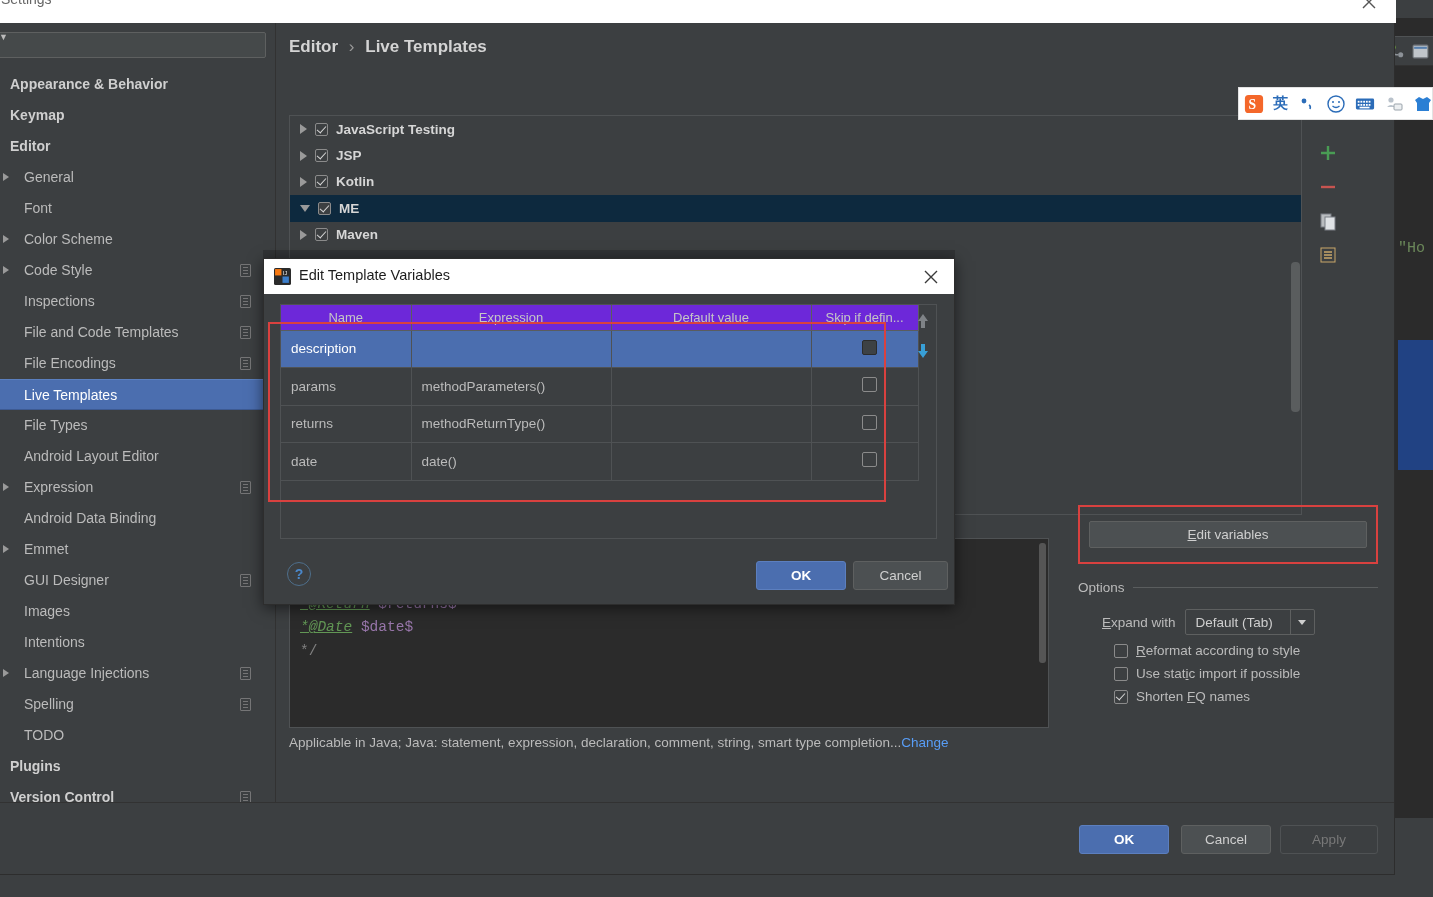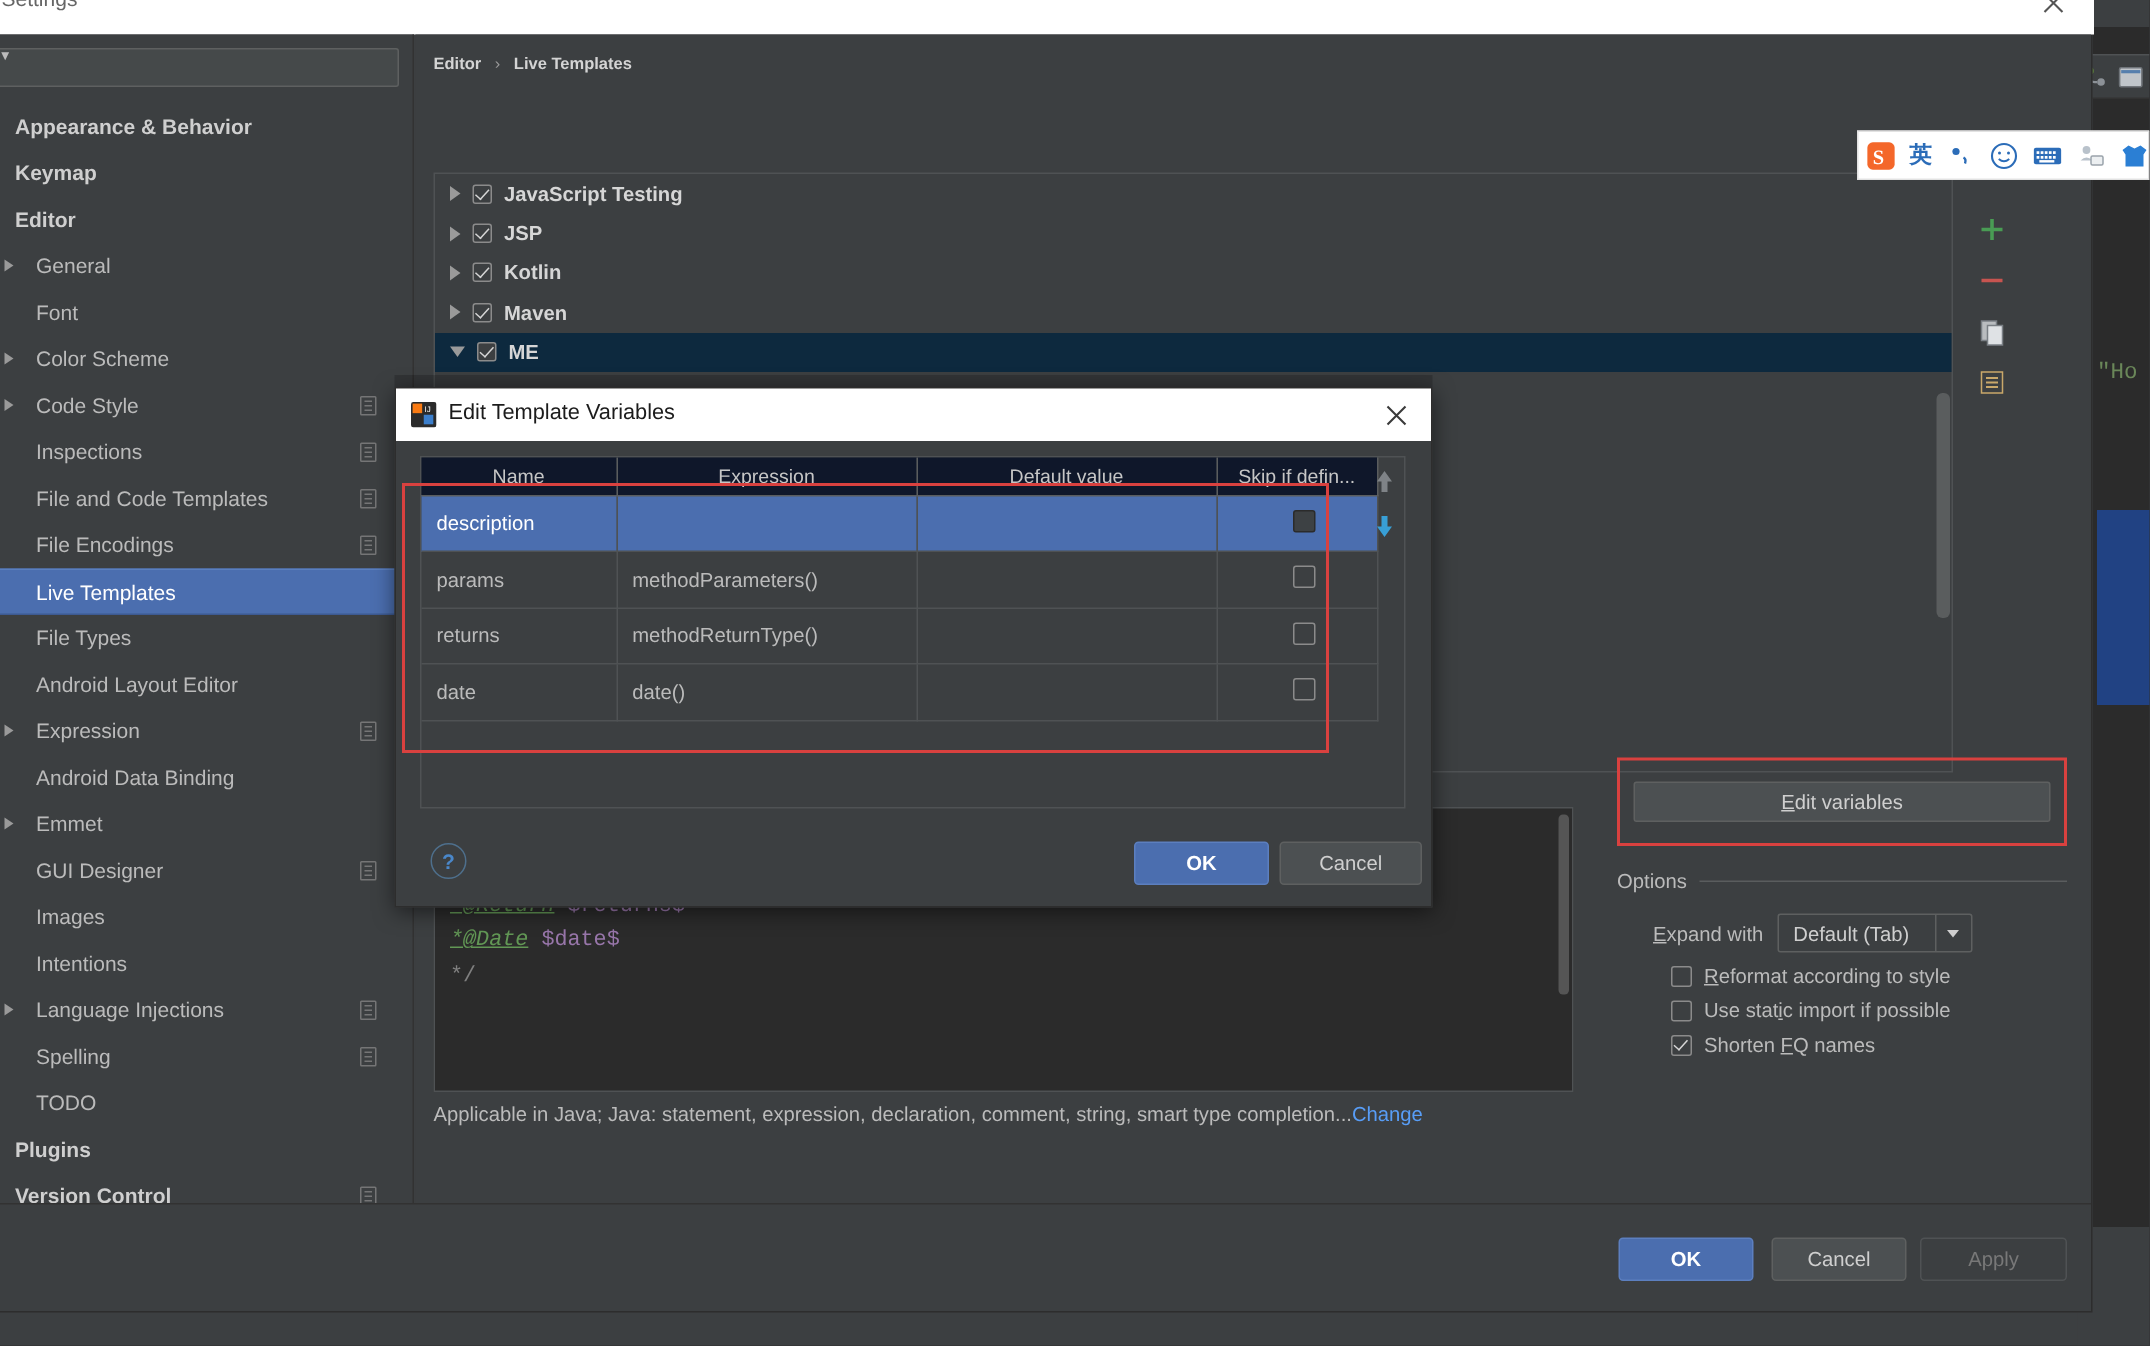--- a/index.html
+++ b/index.html
@@ -49,21 +49,21 @@
   .tree-conf { position:absolute; right:24px; top:9px; width:11px; height:13px;
      border:1px solid #888; border-radius:1px; opacity:.75; }
   .tree-conf:after { content:""; position:absolute; left:2px; top:2px; right:2px; height:1px;
      box-shadow:0 0 0 0 #888, 0 3px 0 0 #888, 0 6px 0 0 #888; background:#888; }
 
   #bottom-help-circle { position:absolute; left:-8px; top:825px; width:22px; height:22px; border-radius:50%;
      background:#4a87c9; }
 
   
   #main-panel { position:absolute; left:281px; top:44px; right:0; bottom:72px; background:#3c3f41; }
-  #breadcrumb { position:absolute; left:12px; top:14px; font-weight:bold; font-size:11px; color:#d4d4d4; }
+  #breadcrumb { position:absolute; left:12px; top:14px; font-weight:bold; font-size:17px; color:#d4d4d4; }
   #breadcrumb .sep { color:#9a9a9a; font-weight:normal; margin:0 6px; }
   #expand-row { position:absolute; left:12px; top:54px; display:flex; align-items:center; gap:10px; }
   #expand-label { font-size:13.5px; color:#bbbbbb; }
   .combo { position:relative; display:inline-flex; align-items:center; height:26px; border:1px solid #5e6060;
      background:#3c3f41; border-radius:2px; }
   .combo .val { padding:0 10px; font-size:13.5px; color:#cfcfcf; }
   .combo .arrowbox { width:24px; height:100%; border-left:1px solid #5e6060; display:flex; align-items:center; justify-content:center; }
   .combo .arw { width:0;height:0;border-top:5px solid #cfcfcf;border-left:4.5px solid transparent;border-right:4.5px solid transparent;}
 
   #tmpl-panel { position:absolute; left:12px; top:92px; right:92px; height:400px;
@@ -121,21 +121,21 @@
   #modal-titlebar { height:35px; background:#ffffff; position:relative; }
   #modal-icon { position:absolute; left:10px; top:9px; width:17px; height:17px; }
   #modal-title { position:absolute; left:35px; top:8px; font-size:14.5px; color:#1c1c1c; }
   #modal-close { position:absolute; right:12px; top:7px; width:22px; height:22px; cursor:pointer; }
 
   #modal-body { position:absolute; left:0; top:35px; right:0; bottom:0; background:#3c3f41; }
   #var-table-outer { position:absolute; left:16px; top:10px; width:657px; height:235px;
       background:#3c3f41; border:1px solid #4f5254; }
   #var-table { position:absolute; left:0; top:0; width:637px; height:233px; }
   table.vt { width:637px; border-collapse:collapse; table-layout:fixed; }
-  table.vt th { height:25px; background:#0f172a; color:#c6c6c6; font-size:13px; font-weight:normal;
+  table.vt th { height:25px; background:#6d28d9; color:#c6c6c6; font-size:13px; font-weight:normal;
       border-right:1px solid #5a5d5e; border-bottom:1px solid #5a5d5e; }
   table.vt td { height:37.5px; border-right:1px solid #4f5254; border-bottom:1px solid #4f5254;
       font-size:13.5px; color:#bbbbbb; padding-left:10px; }
   table.vt tr.selrow td { background:#4b6eaf; color:#ffffff; }
   td.ck { text-align:center; padding:0; }
   .ck-box { display:inline-block; width:15px; height:15px; border:1px solid #8b8b8b; border-radius:2px; background:#3c3f41; }
   tr.selrow .ck-box { background:#3c3f41; border-color:#2b2b2b; }
   tr.selrow .ck-box.filled { background:#3d4144; }
   .arrow-btn { position:absolute; width:22px; height:22px; cursor:pointer; }
 
@@ -246,29 +246,29 @@
         <div class="tmpl-row">
           <span class="tri-right"></span>
           <span class="cb on"></span>
           <span>JSP</span>
         </div>
         <div class="tmpl-row">
           <span class="tri-right"></span>
           <span class="cb on"></span>
           <span>Kotlin</span>
         </div>
+        <div class="tmpl-row sel">
+          <span class="tri-down"></span>
+          <span class="cb on"></span>
+          <span>ME</span>
+        </div>
         <div class="tmpl-row">
           <span class="tri-right"></span>
           <span class="cb on"></span>
           <span>Maven</span>
-        </div>
-        <div class="tmpl-row sel">
-          <span class="tri-down"></span>
-          <span class="cb on"></span>
-          <span>ME</span>
         </div>
       </div>
 
     <div id="tmpl-side-tools">
       <span class="side-tool">
         <svg width="20" height="20" viewBox="0 0 20 20">
             <path d="M10 3 L10 17 M3 10 L17 10" stroke="#499c54" stroke-width="2.4" fill="none"></path>
           </svg>
       </span>
       <span class="side-tool">

